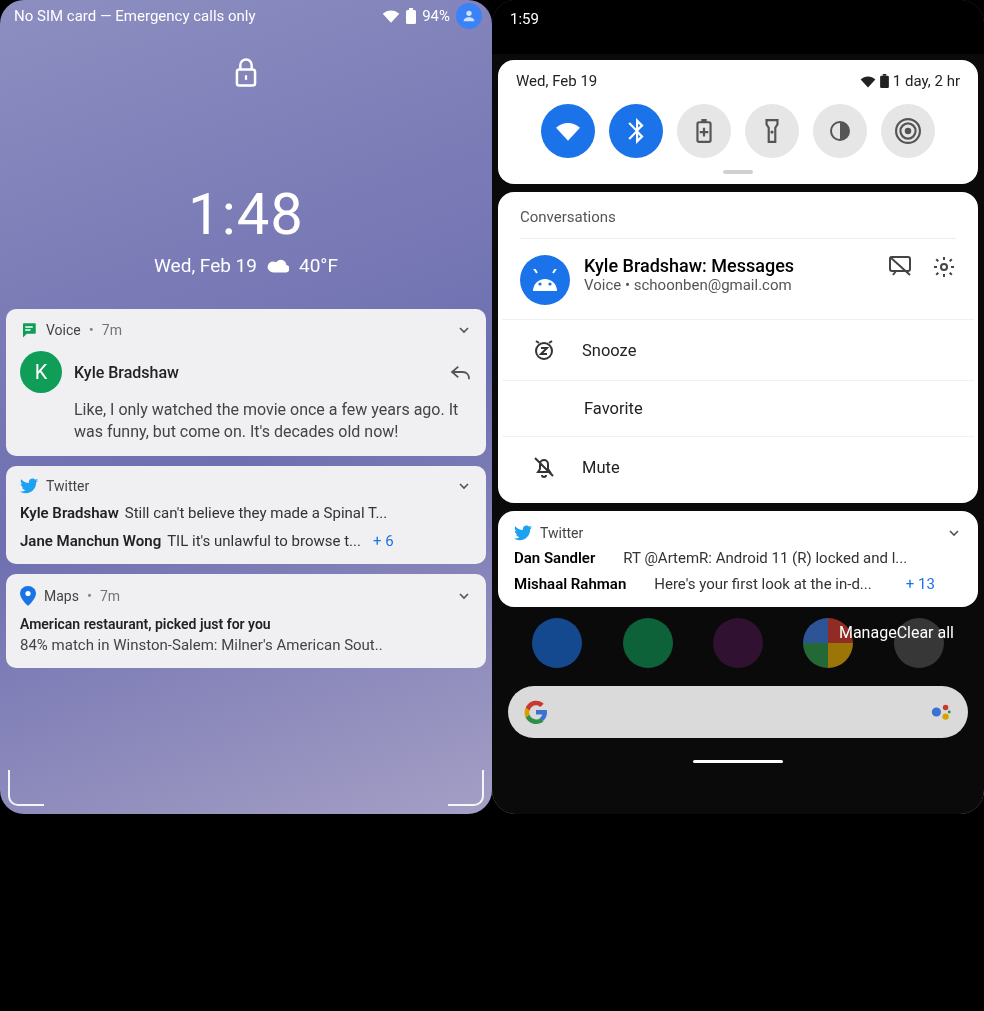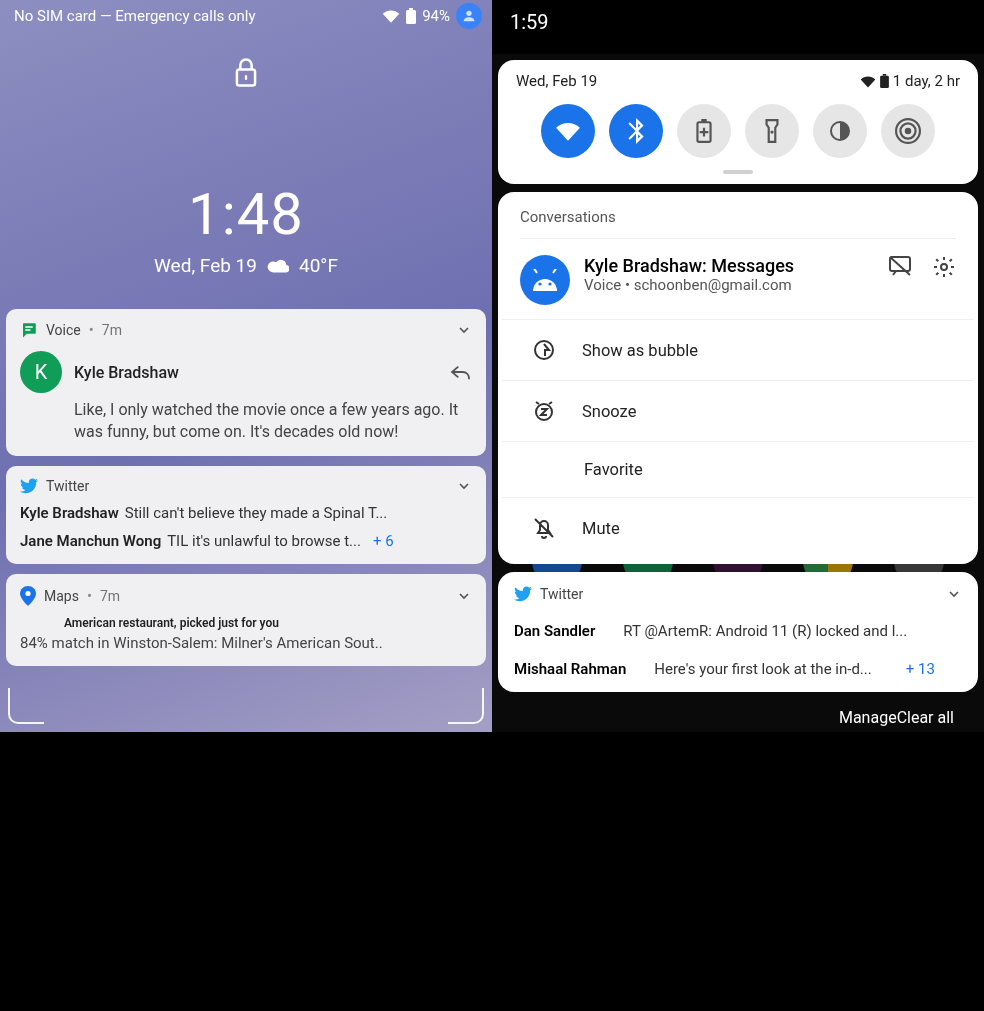--- a/index.html
+++ b/index.html
@@ -4,21 +4,21 @@
 <style>
   * { box-sizing: border-box; margin: 0; padding: 0; }
   body {
     font-family: -apple-system, BlinkMacSystemFont, "Roboto", "Segoe UI", sans-serif;
     width: 984px;
     height: 1011px;
     display: flex;
     background: #000;
     overflow: hidden;
   }
-  .pane { height: 732px; position: relative; overflow: hidden; }
+  .pane { height: 814px; position: relative; overflow: hidden; border-radius: 24px; }
   .pane-left { width: 492px; background: linear-gradient(160deg, #8d8ec0 0%, #6e6fb0 55%, #a49fc5 100%); }
   .pane-right { width: 492px; background: #0a0a0a; }
 
   
   .status-bar-left {
     display: flex; align-items: center; justify-content: space-between;
     color: #fff; padding: 4px 10px 0 14px; font-size: 15px; height: 28px;
   }
   .status-icons-left { display: flex; align-items: center; gap: 6px; }
   .bubble-avatar {
@@ -37,28 +37,28 @@
   .ch-sep { color: #888; }
   .ch-time { color: #737373; font-size: 14px; }
   .msg-row { display: flex; align-items: center; gap: 12px; margin-top: 12px; }
   .avatar-k { width: 42px; height: 42px; border-radius: 50%; background: #0f9d58; color: #fff; display: flex; align-items: center; justify-content: center; font-size: 20px; }
   .msg-sender { font-weight: 500; font-size: 16px; flex: 1; }
   .msg-body { margin-top: 6px; color: #444; font-size: 16px; line-height: 1.35; padding-left: 54px; }
   .tw-line { display: flex; gap: 6px; margin-top: 10px; font-size: 15px; white-space: nowrap; overflow: hidden; }
   .tw-name { font-weight: 600; }
   .tw-text { color: #333; overflow: hidden; text-overflow: ellipsis; }
   .tw-more { color: #1a73e8; padding-left: 6px; }
-  .maps-title { font-weight: 600; margin-top: 10px; font-size: 12px; margin-left: 44px; }
+  .maps-title { font-weight: 600; margin-top: 10px; font-size: 14px; }
   .maps-sub { color: #444; margin-top: 4px; font-size: 15px; white-space: nowrap; overflow: hidden; text-overflow: ellipsis; }
   .corner { position: absolute; width: 36px; height: 36px; border: 2px solid rgba(255,255,255,0.9); }
   .corner-bl { bottom: 8px; left: 8px; border-top: none; border-right: none; border-radius: 0 0 0 10px; }
   .corner-br { bottom: 8px; right: 8px; border-top: none; border-left: none; border-radius: 0 0 10px 0; }
 
   
-  .status-bar-right { color: #fff; font-size: 20px; padding: 10px 0 0 18px; height: 48px; }
+  .status-bar-right { color: #fff; font-size: 15px; padding: 10px 0 0 18px; height: 48px; }
   .qs-panel { background: #fff; border-radius: 16px; margin: 6px 6px 8px; padding: 12px 18px 10px; }
   .qs-top { display: flex; justify-content: space-between; align-items: center; font-size: 15px; color: #222; }
   .qs-top-right { display: flex; align-items: center; gap: 4px; color: #222; }
   .qs-tiles { display: flex; gap: 14px; margin-top: 14px; justify-content: center; }
   .qs-tile { width: 54px; height: 54px; border-radius: 50%; display: flex; align-items: center; justify-content: center; background: #e6e6e6; color: #555; }
   .qs-tile.on { background: #1a73e8; color: #fff; }
   .qs-handle { width: 30px; height: 4px; background: #d0d0d0; border-radius: 2px; margin: 12px auto 0; }
 
   .conv-panel { background: #fff; border-radius: 16px; margin: 0 6px 8px; padding: 0 4px 6px; }
   .conv-label { color: #555; font-size: 15px; padding: 16px 18px 12px; }
@@ -67,21 +67,21 @@
   .conv-avatar { width: 50px; height: 50px; border-radius: 50%; background: #1a73e8; display: flex; align-items: center; justify-content: center; }
   .conv-title { font-size: 18px; font-weight: 500; }
   .conv-sub { font-size: 15px; color: #555; }
   .conv-head-right { display: flex; gap: 20px; margin-left: auto; color: #444; }
   .action-row { display: flex; align-items: center; gap: 26px; padding: 18px 18px 18px 30px; font-size: 16.5px; color: #222; border-top: 1px solid #f0f0f0; }
   .action-row svg { flex-shrink: 0; }
   .action-row.no-icon { padding-left: 82px; }
 
   .tw-card-r { background: #fff; border-radius: 16px; margin: 0 6px 10px; padding: 14px 16px 14px; }
   .tw-card-r .card-head { margin-bottom: 4px; }
-  .tw-card-r .tw-line { margin-top: 20px; gap: 28px; }
+  .tw-card-r .tw-line { margin-top: 8px; gap: 28px; }
 
   .bottom-row { display: flex; justify-content: flex-end; padding: 6px 30px; color: #fff; font-size: 16px; }
   .home-bg {
     position: absolute; left: 0; right: 0; bottom: 0; top: 0;
     background: linear-gradient(180deg, #7b7b91 0%, #9a98a8 100%);
     z-index: -1;
   }
   .home-content { position: absolute; left: 0; right: 0; bottom: 0; height: 210px; }
   .dock { display: flex; justify-content: space-around; padding: 14px 20px 0; }
   .dock-icon { width: 50px; height: 50px; border-radius: 50%; opacity: 0.6; }
@@ -326,27 +326,20 @@
               <path stroke="#444" stroke-width="2" d="M8 16l-3 4M2 2l20 18"></path>
             </svg>
           <svg width="24" height="24" viewBox="0 0 24 24">
               <circle cx="12" cy="12" r="3" fill="none" stroke="#444" stroke-width="2"></circle>
               <path fill="none" stroke="#444" stroke-width="2" d="M12 2v3M12 19v3M4.2 4.2l2.1 2.1M17.7 17.7l2.1 2.1M2 12h3M19 12h3M4.2 19.8l2.1-2.1M17.7 6.3l2.1-2.1"></path>
             </svg>
         </div>
       </div>
       <div class="action-row">
         <svg width="24" height="24" viewBox="0 0 24 24">
-            <circle cx="12" cy="12" r="9" fill="none" stroke="#333" stroke-width="2"></circle>
-            <path fill="none" stroke="#333" stroke-width="2" d="M12 6l5 6h-4v6"></path>
-          </svg>
-        <span>Show as bubble</span>
-      </div>
-      <div class="action-row">
-        <svg width="24" height="24" viewBox="0 0 24 24">
             <circle cx="12" cy="13" r="8" fill="none" stroke="#333" stroke-width="2"></circle>
             <path stroke="#333" stroke-width="2" d="M4 3l3 2M20 3l-3 2"></path>
             <path stroke="#333" stroke-width="2" fill="none" d="M9 10h6l-6 6h6"></path>
           </svg>
         <span>Snooze</span>
       </div>
       <div class="action-row no-icon">
         <span>Favorite</span>
       </div>
       <div class="action-row">

